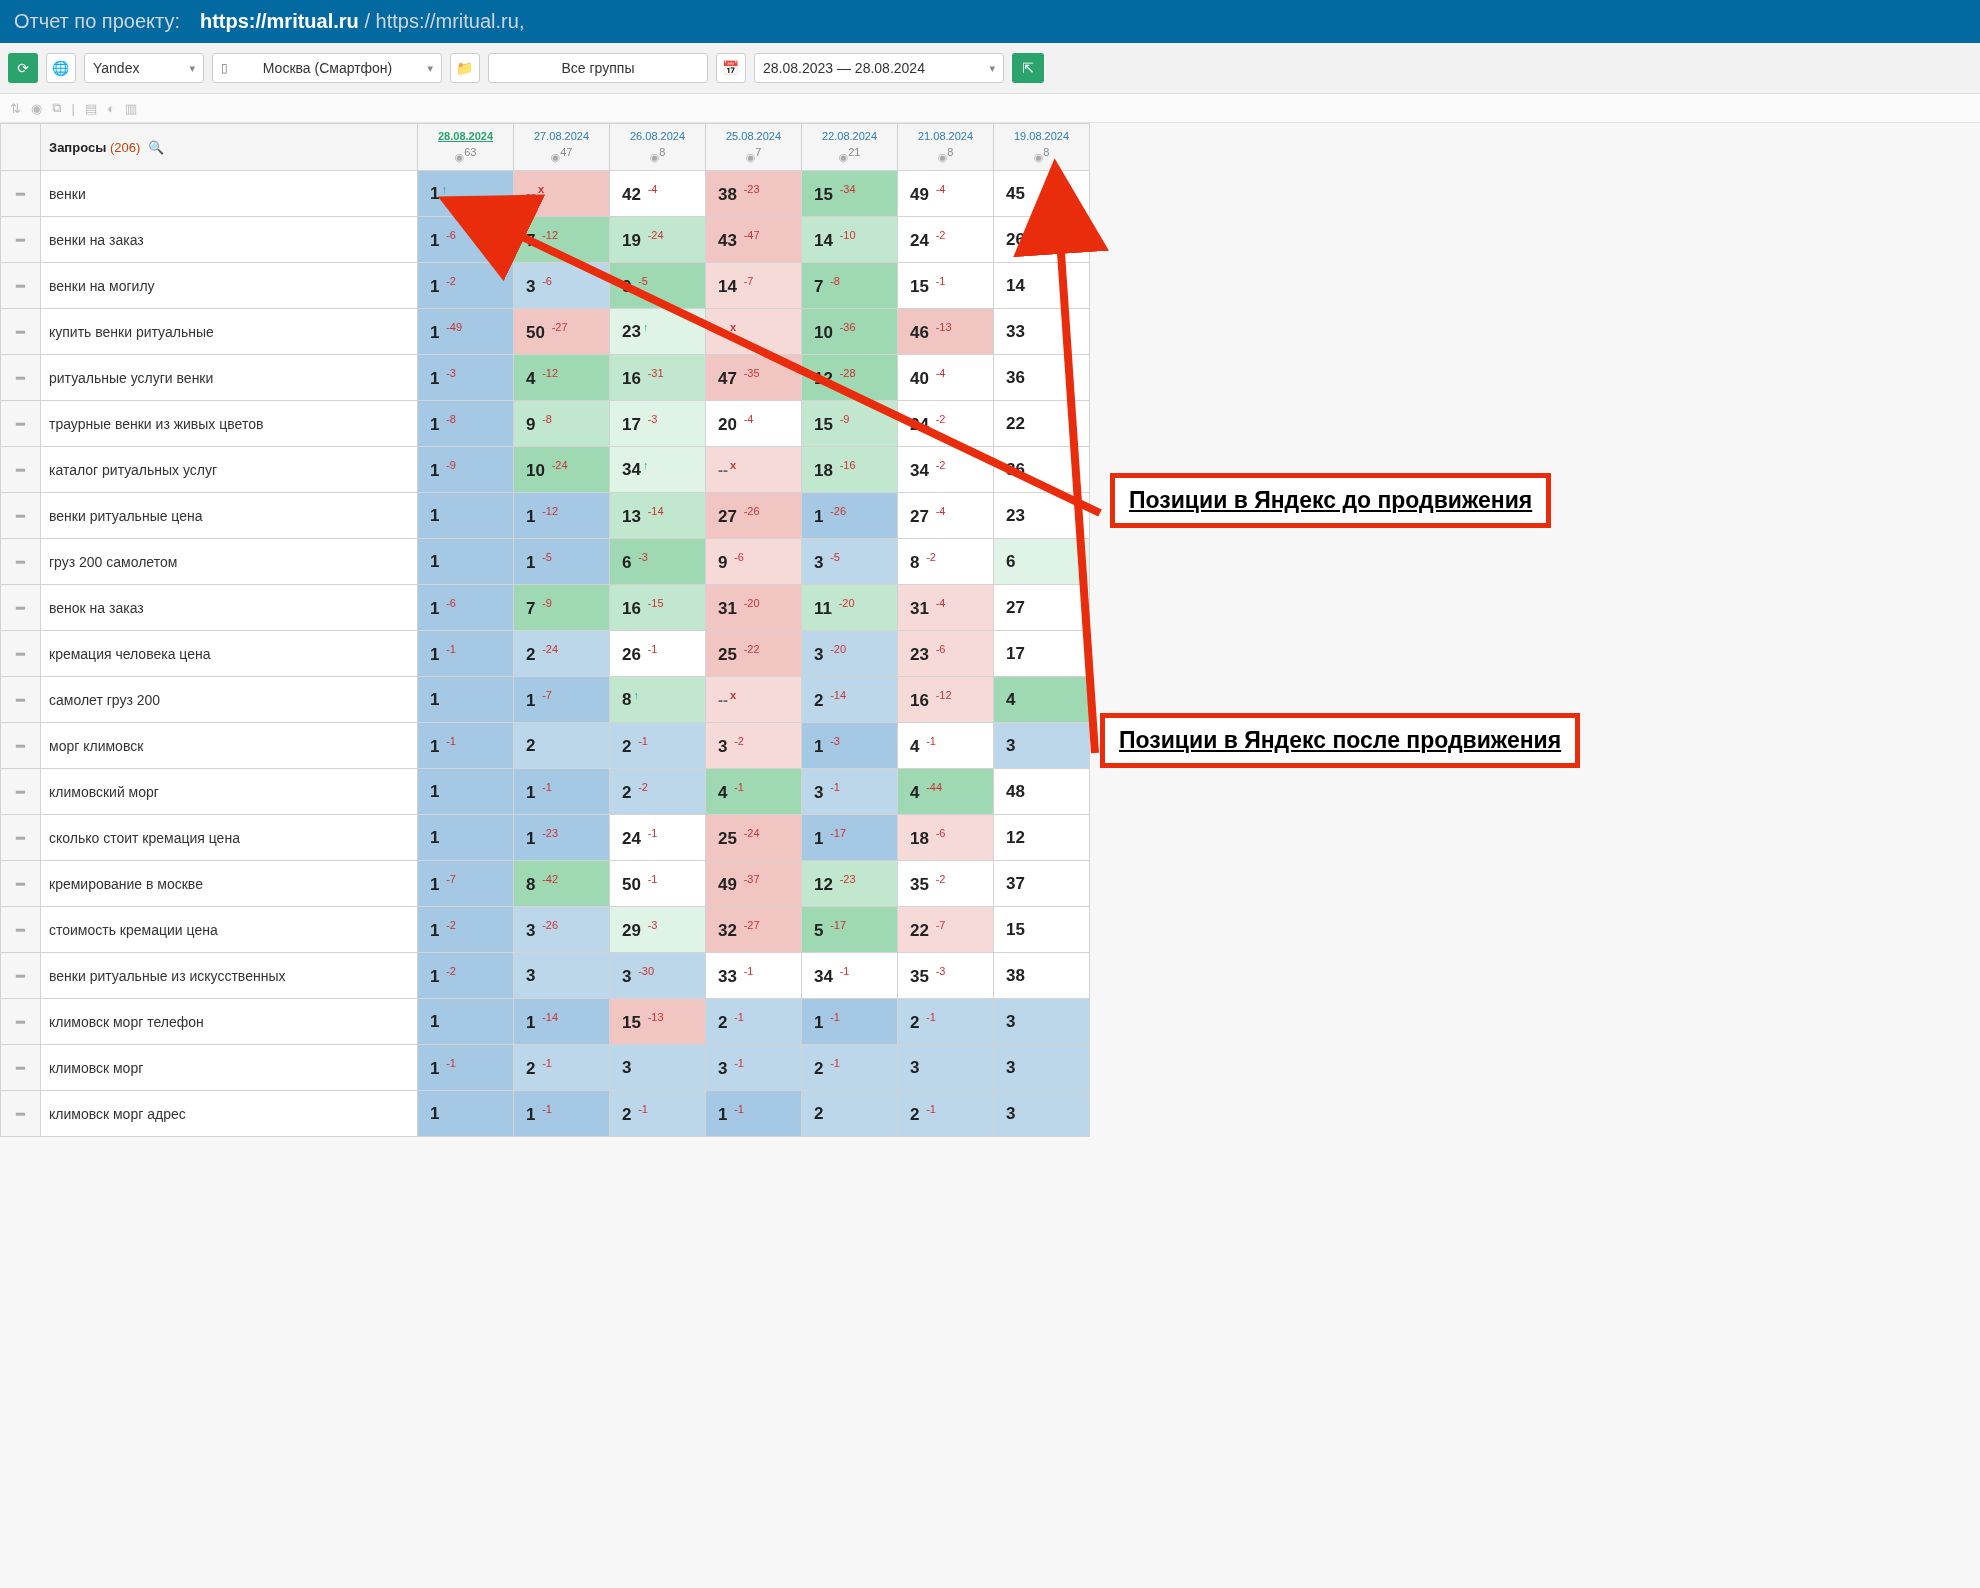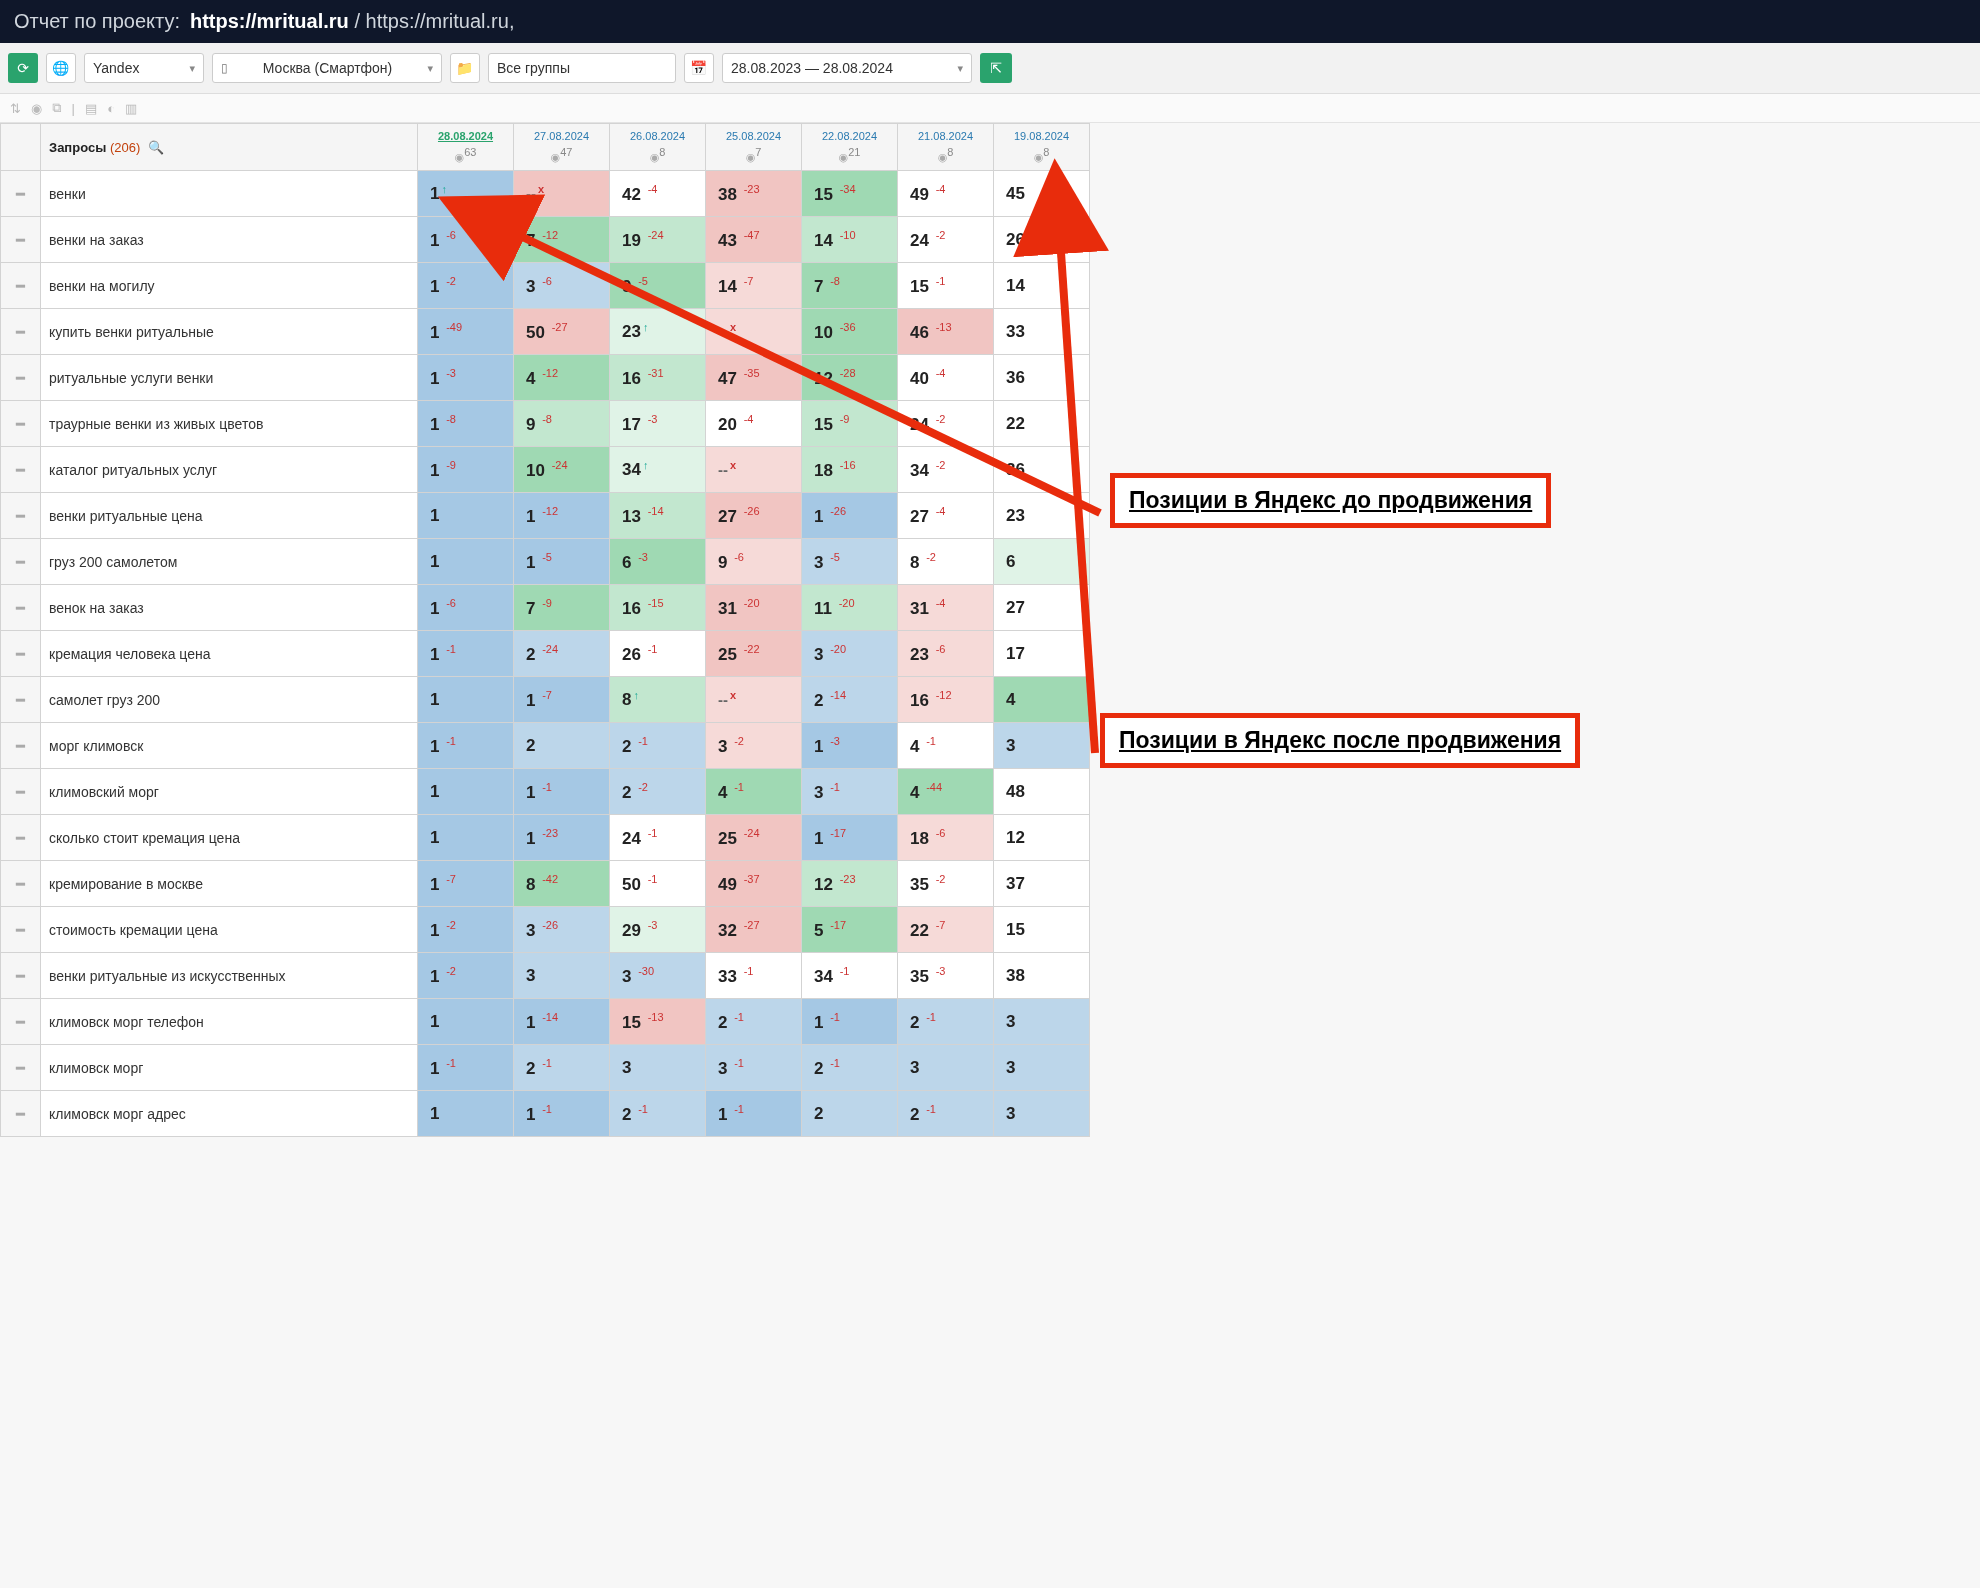--- a/index.html
+++ b/index.html
@@ -1,28 +1,28 @@
 <!DOCTYPE html>
 <html><head>
 <meta charset="utf-8">
 <style>
   * { box-sizing: border-box; margin: 0; padding: 0; }
   body { font-family: -apple-system, BlinkMacSystemFont, "Segoe UI", Arial, sans-serif; background: #f7f7f7; font-size: 14px; }
-  .topbar { background: #0f172a; color: #fff; padding: 10px 14px; font-size: 20px; display: flex; align-items: center; gap: 10px; }
+  .topbar { background: #0369a1; color: #fff; padding: 10px 14px; font-size: 20px; display: flex; align-items: center; gap: 20px; }
   .topbar .label { color: #d0d6dd; font-weight: 400; }
   .topbar .bold { font-weight: 700; color: #fff; }
   .topbar .thin { color: #d0d6dd; }
   .toolbar { background: #f2f2f2; padding: 10px 8px; display: flex; align-items: center; gap: 8px; border-bottom: 1px solid #ddd; }
   .btn-icon { width: 30px; height: 30px; border: 1px solid #ccc; border-radius: 3px; background: #fff; display: inline-flex; align-items: center; justify-content: center; cursor: pointer; color: #6b7a8c; }
   .btn-green { background: #2aa36d; color: #fff; border: none; }
   .select { height: 30px; border: 1px solid #ccc; border-radius: 3px; background: #fff; display: inline-flex; align-items: center; padding: 0 8px; gap: 6px; cursor: pointer; color: #333; font-size: 14px; }
   .select .chev { color: #888; font-size: 11px; }
   .wide1 { width: 120px; justify-content: space-between; }
   .wide2 { width: 230px; justify-content: space-between; }
-  .wide3 { width: 188px; }
+  .wide3 { width: 220px; justify-content: center; }
   .wide4 { width: 250px; justify-content: space-between; }
   .smallrow { background: #fafafa; padding: 6px 10px; border-bottom: 1px solid #e3e3e3; display: flex; gap: 10px; color: #bbb; align-items: center; font-size: 13px; }
   .smallrow span { cursor: pointer; }
   .table-wrap { position: relative; }
   table { border-collapse: collapse; width: 100%; max-width: 1090px; background: #fff; table-layout: fixed; }
   th, td { border: 1px solid #d3d3d3; padding: 6px 8px; vertical-align: middle; height: 46px; }
   th { background: #f5f5f5; font-weight: 400; font-size: 13px; color: #444; }
   th.date { width: 96px; text-align: center; line-height: 1.3; padding: 4px 2px; }
   th.date .d { color: #2a7ab0; cursor: pointer; font-size: 11px; white-space: nowrap; }
   th.date.active .d { color: #2aa36d; text-decoration: underline; font-weight: 600; }

